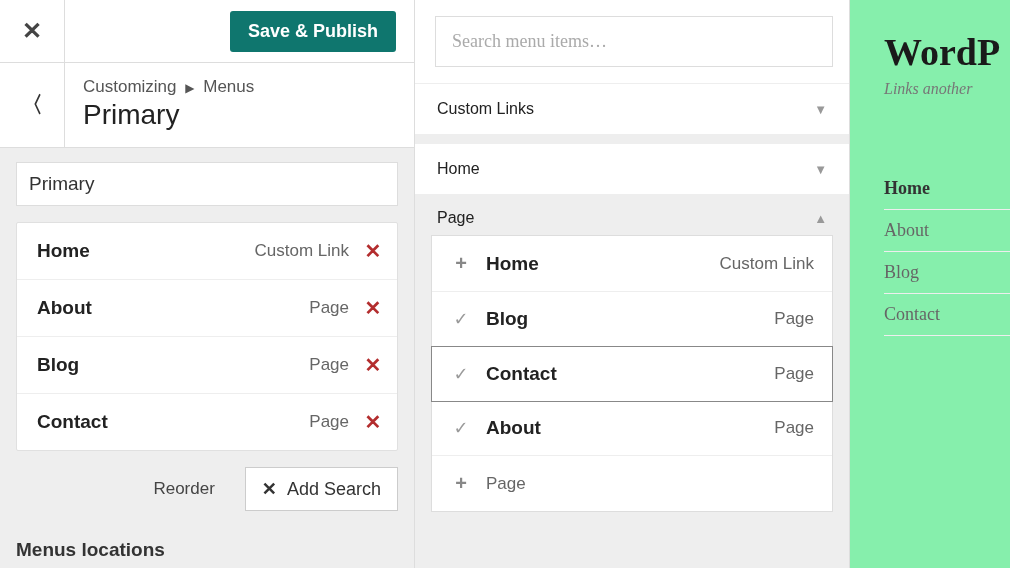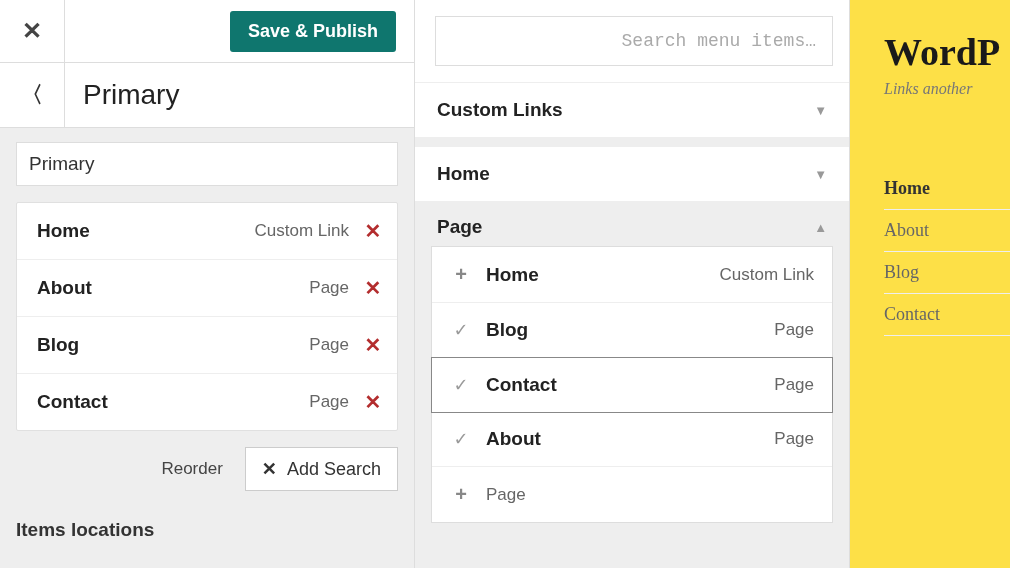--- a/index.html
+++ b/index.html
@@ -25,52 +25,52 @@
 .body-pad { padding: 14px 16px 0 16px; }
 .menu-name-input { width: 100%; border: 1px solid #ddd; background: #fff; padding: 10px 12px; font-size: 19px; color: #333; font-family: inherit; }
 
 .items-box { margin-top: 16px; border: 1px solid #e0e0e0; border-radius: 2px; background: #fff; }
 .item-row { display: flex; align-items: center; padding: 16px 14px 16px 20px; border-bottom: 1px solid #eee; }
 .item-row:last-child { border-bottom: none; }
 .item-label { flex: 1; font-size: 19px; font-weight: 700; color: #222; }
 .item-type { font-size: 17px; color: #666; margin-right: 14px; text-align: right; white-space: nowrap; }
 .item-x { color: #b32d2e; font-size: 20px; font-weight: bold; cursor: pointer; width: 20px; text-align: center; }
 
-.actions-row { display: flex; align-items: center; justify-content: flex-end; gap: 22px; padding: 16px 16px 0 16px; }
+.actions-row { display: flex; align-items: center; justify-content: flex-end; gap: 30px; padding: 16px 16px 0 16px; }
 .reorder-link { color: #444; font-size: 17px; cursor: pointer; }
 .additems-btn { display: flex; align-items: center; gap: 10px; border: 1px solid #ccc; background: #fff; padding: 10px 16px; font-size: 18px; color: #333; cursor: pointer; }
 .additems-x { font-weight: bold; font-size: 18px; }
 
 .section-h { font-size: 19px; font-weight: 700; color: #333; padding: 28px 16px 0 16px; }
 
 
 .panel-mid { width: 435px; background: #eee; border-right: 1px solid #ddd; display: flex; flex-direction: column; }
 .search-wrap { padding: 16px 16px 16px 20px; background: #fff; }
-.search-input { width: 100%; border: 1px solid #ddd; padding: 14px 16px; font-size: 18px; color: #333; font-family: Liberation Mono, monospace; text-align: right; }
+.search-input { width: 100%; border: 1px solid #ddd; padding: 14px 16px; font-size: 18px; color: #333; font-family: Liberation Serif, serif; }
 .search-input::placeholder { color: #aaa; }
 
 .accordion { }
 .acc-head { display: flex; align-items: center; justify-content: space-between; padding: 16px 22px; background: #fff; border-top: 1px solid #eee; border-bottom: 1px solid #eee; cursor: pointer; }
 .acc-head + .acc-head { margin-top: 8px; }
-.acc-title { font-size: 19px; font-weight: 700; color: #222; text-align: center; }
+.acc-title { font-size: 16px; font-weight: 400; color: #222; text-align: center; }
 .acc-caret { color: #999; font-size: 13px; }
 .acc-open { background: #eee; padding: 14px 22px 8px 22px; display: flex; align-items: center; justify-content: space-between; }
 
 .page-items { padding: 0 16px 16px 16px; }
 .page-box { border: 1px solid #ddd; background: #fff; }
 .page-row { display: flex; align-items: center; padding: 16px 18px; border-bottom: 1px solid #eee; }
 .page-row:last-child { border-bottom: none; }
 .page-row.selected { border: 1px solid #888; margin: -1px; position: relative; }
 .page-icon { width: 22px; font-size: 20px; color: #888; font-weight: bold; margin-right: 14px; text-align: center; }
 .page-check { width: 22px; font-size: 18px; color: #9a9a9a; margin-right: 14px; text-align: center; }
 .page-name { flex: 1; font-size: 19px; font-weight: 700; color: #222; }
 .page-type { font-size: 17px; color: #666; white-space: nowrap; }
 
 
-.panel-right { flex: 1; background: #fde047; padding: 30px 8px 0 34px; position: relative; overflow: hidden; }
+.panel-right { flex: 1; background: #86efac; padding: 30px 8px 0 34px; position: relative; overflow: hidden; }
 .site-title { font-family: Georgia, serif; font-size: 38px; font-weight: 700; color: #1a1a1a; }
 .tagline { font-family: Georgia, serif; font-size: 16px; color: #777; font-style: italic; margin-top: 6px; }
 .nav-list { margin-top: 70px; }
 .nav-item { font-family: Georgia, serif; font-size: 18px; color: #666; padding: 10px 0; border-bottom: 1px solid #eee; width: 160px; }
 .nav-item.active { font-weight: 700; color: #333; }
 .preview-search { margin-top: 70px; border: 1px solid #ddd; background: #fff; width: 110px; padding: 10px 12px; font-family: Georgia, serif; font-size: 15px; color: #999; }
 </style>
 </head>
 <body>
 
@@ -84,20 +84,25 @@
       <div class="save-col">
         <button class="save-btn">Save &amp; Publish</button>
       </div>
     </div>
 
     <div class="header-row">
       <div class="back-col">
         <span class="back-chevron">〈</span>
       </div>
       <div class="crumbs">
+        <div class="crumb-line">
+          <span>Customizing</span>
+          <span class="crumb-caret">▶</span>
+          <span>Menus</span>
+        </div>
         <div class="crumb-title">Primary</div>
       </div>
     </div>
 
     <div class="body-pad">
       <input class="menu-name-input" type="text" value="Primary" style="">
 
       <div class="items-box">
         <div class="item-row">
           <span class="item-label">Home</span>
@@ -123,21 +128,21 @@
     </div>
 
     <div class="actions-row">
       <span class="reorder-link">Reorder</span>
       <button class="additems-btn">
         <span class="additems-x">✕</span>
         <span>Add Search</span>
       </button>
     </div>
 
-    <div class="section-h">Items locations</div>
+    <div class="section-h">Menus locations</div>
   </div>
 
   <div class="panel-mid">
     <div class="search-wrap">
       <input class="search-input" type="text" placeholder="Search menu items…" style="">
     </div>
 
     <div class="accordion">
       <div class="acc-head">
         <span class="acc-title">Custom Links</span>

